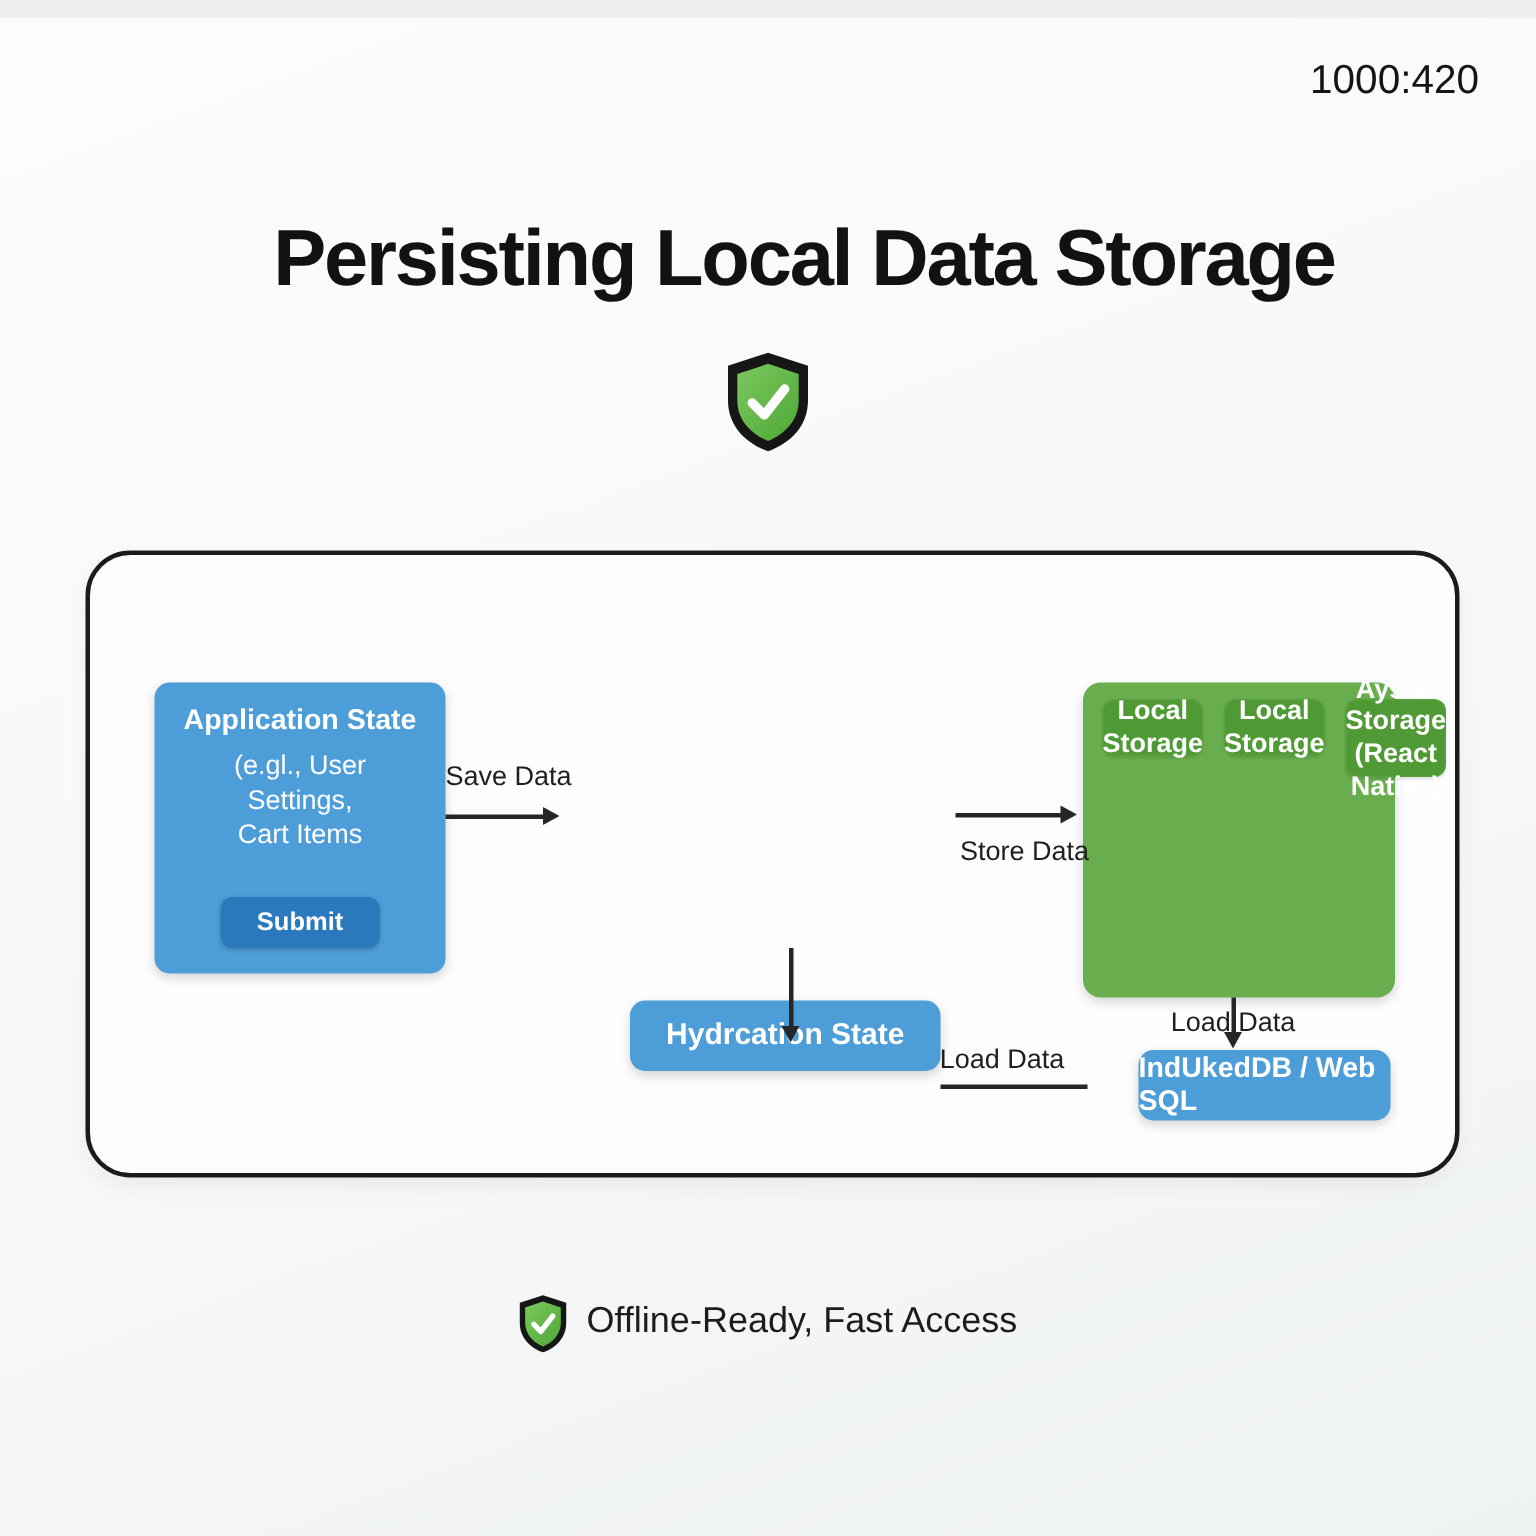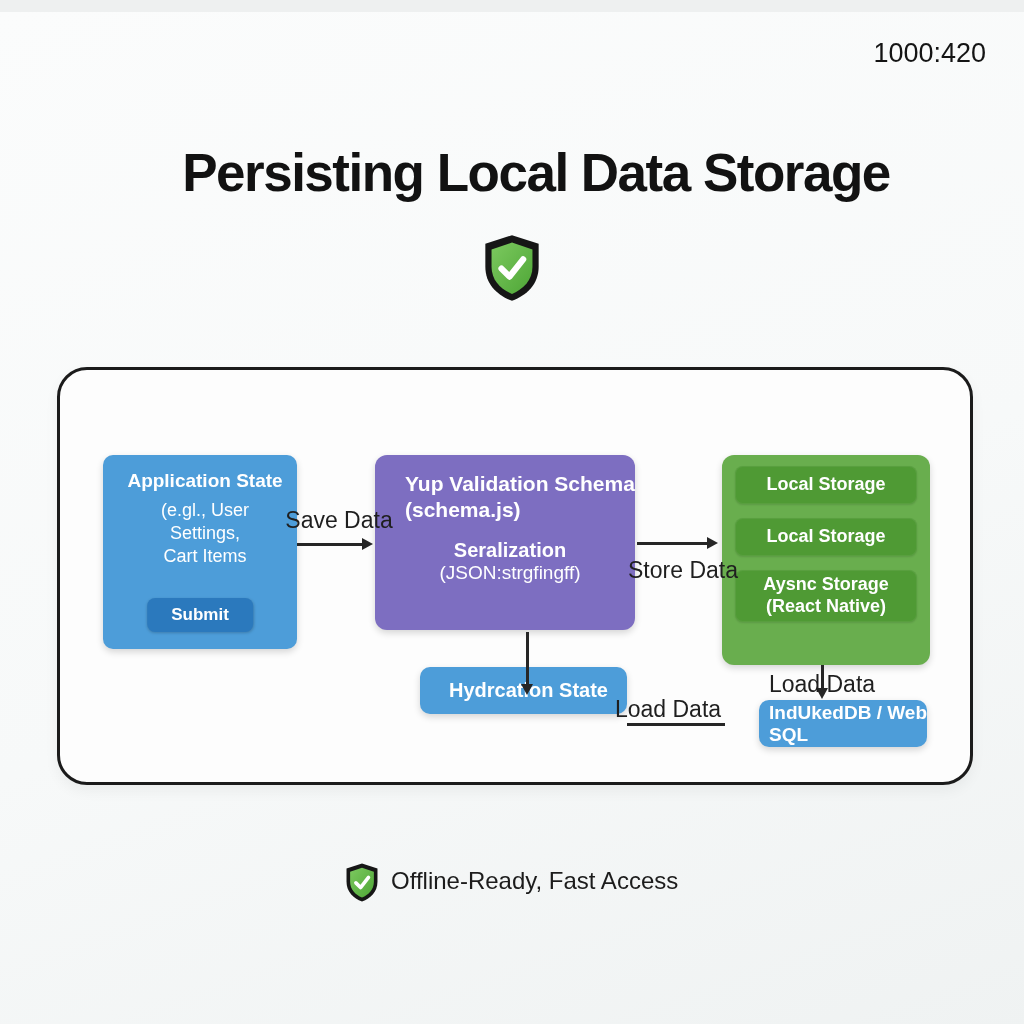--- a/index.html
+++ b/index.html
@@ -61,21 +61,20 @@
     background: #fdfdfd;
     border: 3.5px solid #1b1b1b;
     border-radius: 30px;
     box-shadow: 0 6px 14px rgba(0,0,0,0.05);
   }
 
   .flow-box {
     position: absolute;
     color: #fff;
     box-shadow: 0 3px 7px rgba(0,0,0,0.16);
-    padding-left: 10px;
   }
 
   .box-app {
     left: 103px; top: 443px; width: 194px; height: 194px;
     background: #4d9dd9; border-radius: 10px;
     text-align: center;
   }
   .box-app-title { margin-top: 15px; font-size: 19px; font-weight: 700; }
   .box-app-body {
     margin-top: 7px; font-size: 18px; line-height: 1.28;
@@ -104,21 +103,21 @@
     margin-top: 15px; text-align: center;
     font-size: 20px; font-weight: 600;
   }
   .schema-sub2 {
     text-align: center; font-size: 19px; font-weight: 400;
   }
 
   .box-storage {
     left: 722px; top: 443px; width: 208px; height: 210px;
     background: #69ae4e; border-radius: 12px;
-    display: flex; flex-direction: column;
+    display: flex; flex-direction: row;
     padding: 11px 13px; gap: 14px;
   }
   .storage-pill {
     background: #4f9a34; border-radius: 8px;
     display: flex; align-items: center; justify-content: center;
     font-size: 18px; font-weight: 700; color: #fff;
     text-align: center; white-space: pre-line; line-height: 1.2;
     box-shadow: inset 0 0 0 1px rgba(255,255,255,0.06), 0 1px 2px rgba(0,0,0,0.12);
   }
   .pill-a { height: 38px; }
@@ -148,21 +147,21 @@
   }
   .head-down {
     position: absolute; width: 0; height: 0;
     border-left: 6px solid transparent;
     border-right: 6px solid transparent;
     border-top: 11px solid #262626;
   }
 
   .edge-label {
     position: absolute;
-    font-size: 23px;
+    font-size: 18px;
     color: #1f1f1f;
     white-space: nowrap;
     transform: translateX(-50%);
   }
 
   .footer-caption {
     position: absolute;
     left: 391px; top: 855px;
     font-size: 24px; font-weight: 500;
     color: #1c1c1c;
@@ -197,26 +196,20 @@
   <div class="frame"></div>
 
   <div class="flow-box box-app">
     <div class="box-app-title">Application State</div>
     <div class="box-app-body">(e.gl., User
 Settings,
 Cart Items</div>
     <button class="submit-btn">Submit</button>
   </div>
 
-  <div class="flow-box box-schema">
-    <div class="schema-title">Yup Validation Schema
-(schema.js)</div>
-    <div class="schema-sub">Seralization</div>
-    <div class="schema-sub2">(JSON:strgfingff)</div>
-  </div>
 
   <div class="flow-box box-storage">
     <div class="storage-pill pill-a">Local Storage</div>
     <div class="storage-pill pill-b">Local Storage</div>
     <div class="storage-pill pill-c">Aysnc Storage
 (React Native)</div>
   </div>
 
   <div class="flow-box box-hydration">
     <span>Hydrcation State</span>

